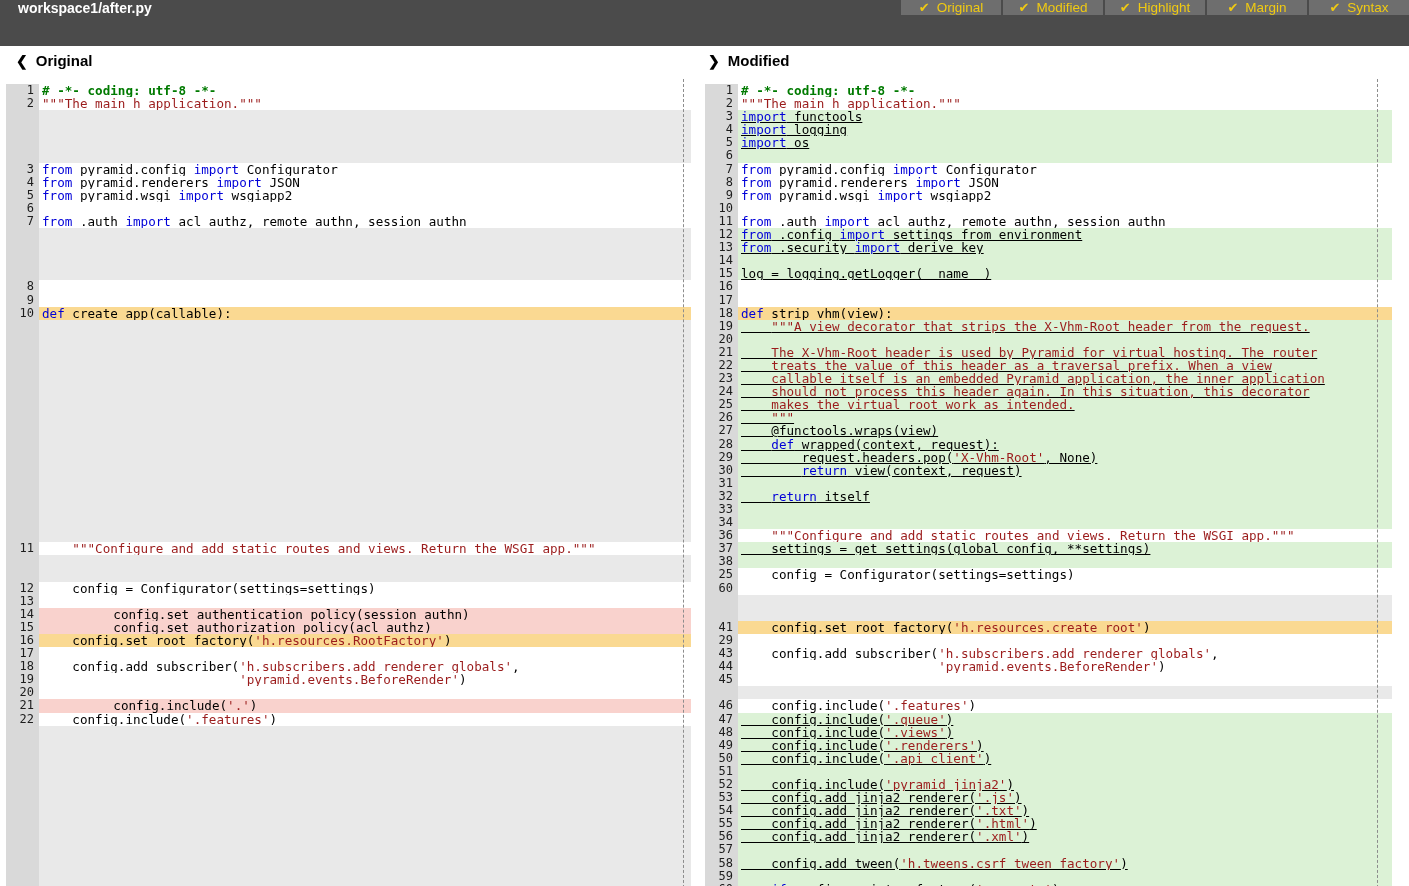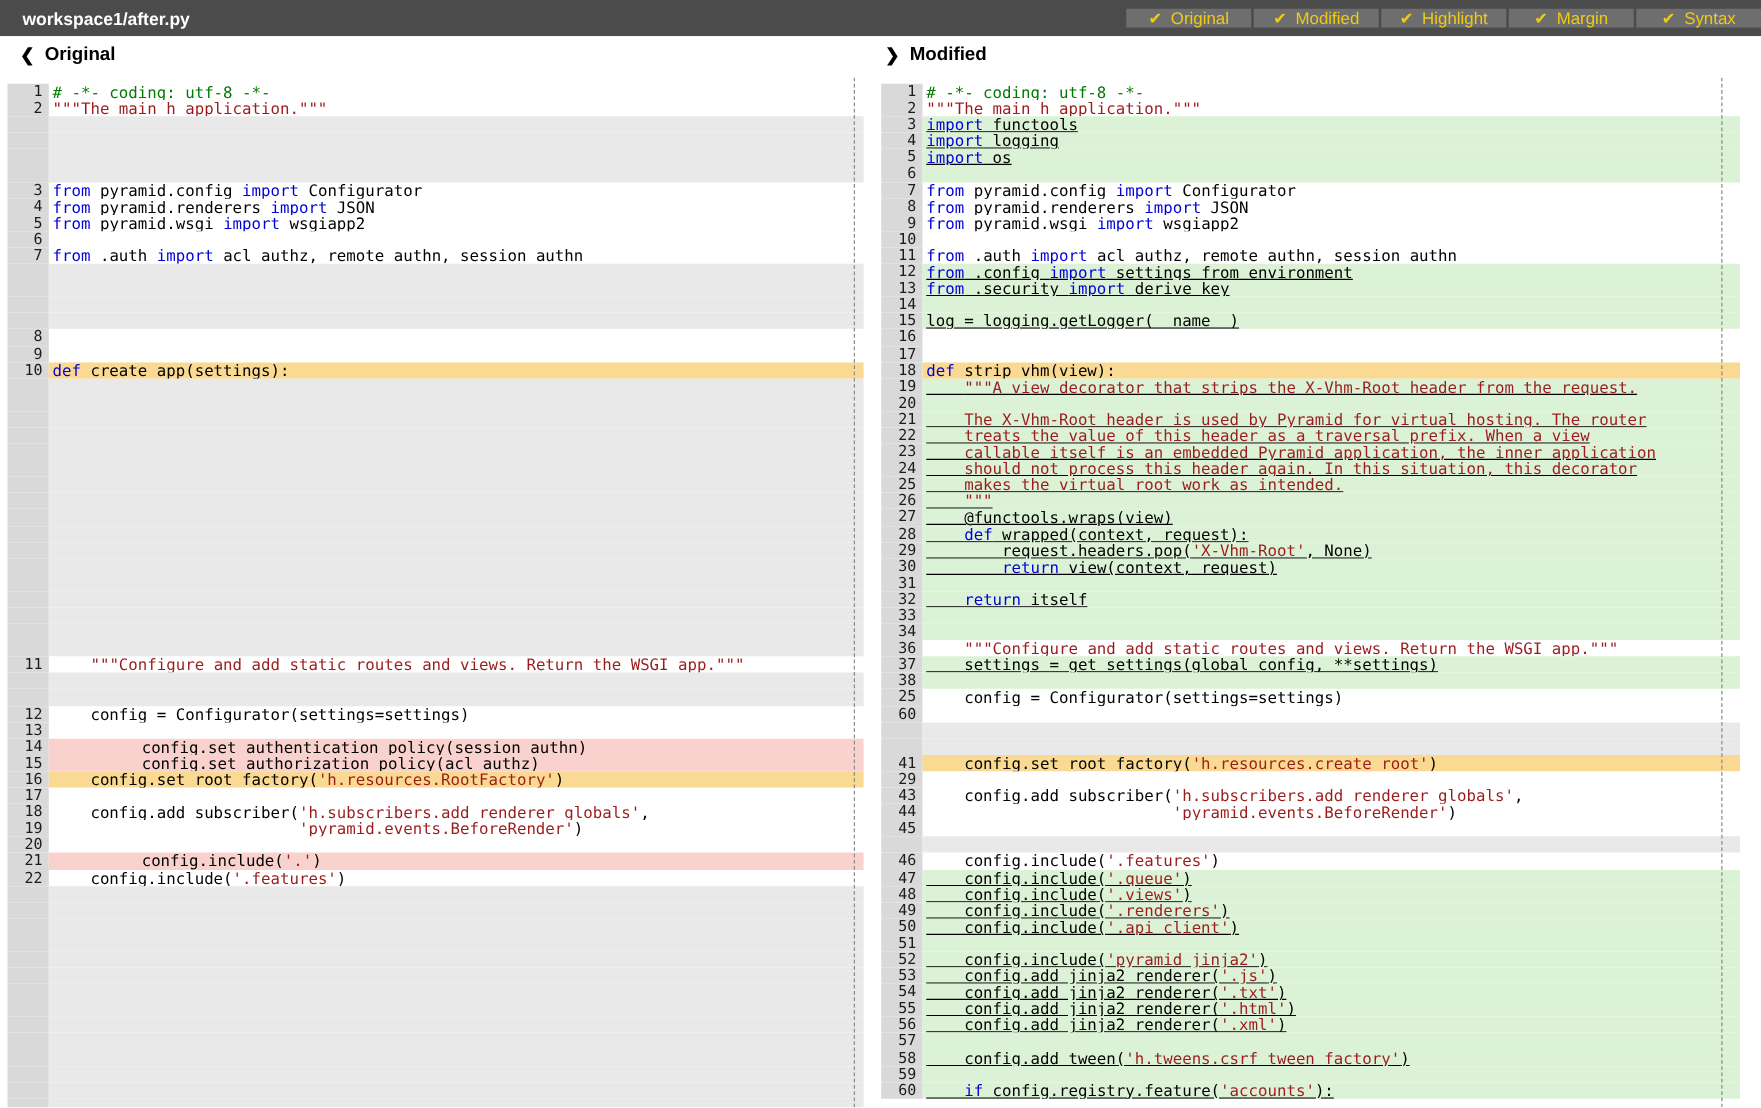--- a/index.html
+++ b/index.html
@@ -1,17 +1,17 @@
 <!DOCTYPE html>
 <html style="--titlebar_bg: #4b4b4b; --button_bg: #6e6e6e; --button_fg: #f0ca12; --gutter_bg: #d9d9d9; --added_bg: #dcf2d6; --changed_bg: #fad992; --deleted_bg: #f9d2cd; --filler_bg: #e9e9e9; --keyword: #0000d8; --string: #9b1c1c; --comment: #007a00;"><head>
 <meta charset="utf-8">
 <style>
   html,body{margin:0;padding:0;background:#fff;width:1409px;height:886px;overflow:hidden;
     font-family:"Liberation Sans", sans-serif;}
-  .titlebar{height:29px;background:var(--titlebar_bg);display:flex;align-items:center;}
+  .titlebar{height:46px;background:var(--titlebar_bg);display:flex;align-items:flex-start;}
   .title{color:#fff;font-weight:bold;font-size:14px;display:flex;align-items:center;padding-left:18px;}
   .toolbar{margin-left:auto;display:flex;gap:2px;}
   .tbtn{min-width:100px;border:none;background:var(--button_bg);color:var(--button_fg);
     font-family:"Liberation Sans",sans-serif;font-size:13.5px;display:flex;align-items:center;
     justify-content:center;gap:7px;cursor:pointer;padding:0 6px;}
   .tbtn .chk{font-size:13px;}
   .pane-headers{height:33px;background:#fff;position:relative;}
   .pane-title{position:absolute;top:6px;font-weight:bold;font-size:15px;color:#000;display:flex;gap:8px;align-items:center;}
   .pane-title .chev{font-size:14px;}
   .pane-title.left{left:16px;}
@@ -28,21 +28,21 @@
     font-size:12px;line-height:13.1px;}
   .code{flex:1;position:relative;font-family:"DejaVu Sans Mono",monospace;font-size:12.6px;
     line-height:13.1px;white-space:pre;padding-left:3px;box-sizing:border-box;color:#000;overflow:hidden;}
   .code span{white-space:pre;}
   .bg-a{background:var(--added_bg);text-decoration:underline;}
   .bg-c{background:var(--changed_bg);}
   .bg-d{background:var(--deleted_bg);padding-left:44px;}
   .bg-f{background:var(--filler_bg);}
   .k{color:var(--keyword);}
   .s{color:var(--string);}
-  .c{color:var(--comment);}
+  .c{color:var(--comment);font-weight:bold;}
   .col80{position:absolute;top:0;bottom:0;width:0;border-left:1px dashed #8d8d8d;z-index:2;pointer-events:none;}
   .editor.left .col80{left:683px;}
   .editor.right .col80{left:678px;}
 </style>
 </head>
 <body>
 
 <div class="titlebar">
   <div class="title">workspace1/after.py</div>
   <div class="toolbar">
@@ -164,21 +164,21 @@
           <div class="code"></div>
         </div>
         <div class="row">
           <div class="gstrip"></div>
           <div class="gnum">9</div>
           <div class="code"></div>
         </div>
         <div class="row">
           <div class="gstrip"></div>
           <div class="gnum">10</div>
-          <div class="code bg-c"><span class="k">def</span><span> create_app(settings):</span></div>
+          <div class="code bg-c"><span class="k">def</span><span> create_app(callable):</span></div>
         </div>
         <div class="row">
           <div class="gstrip"></div>
           <div class="gnum"></div>
           <div class="code bg-f"></div>
         </div>
         <div class="row">
           <div class="gstrip"></div>
           <div class="gnum"></div>
           <div class="code bg-f"></div>

